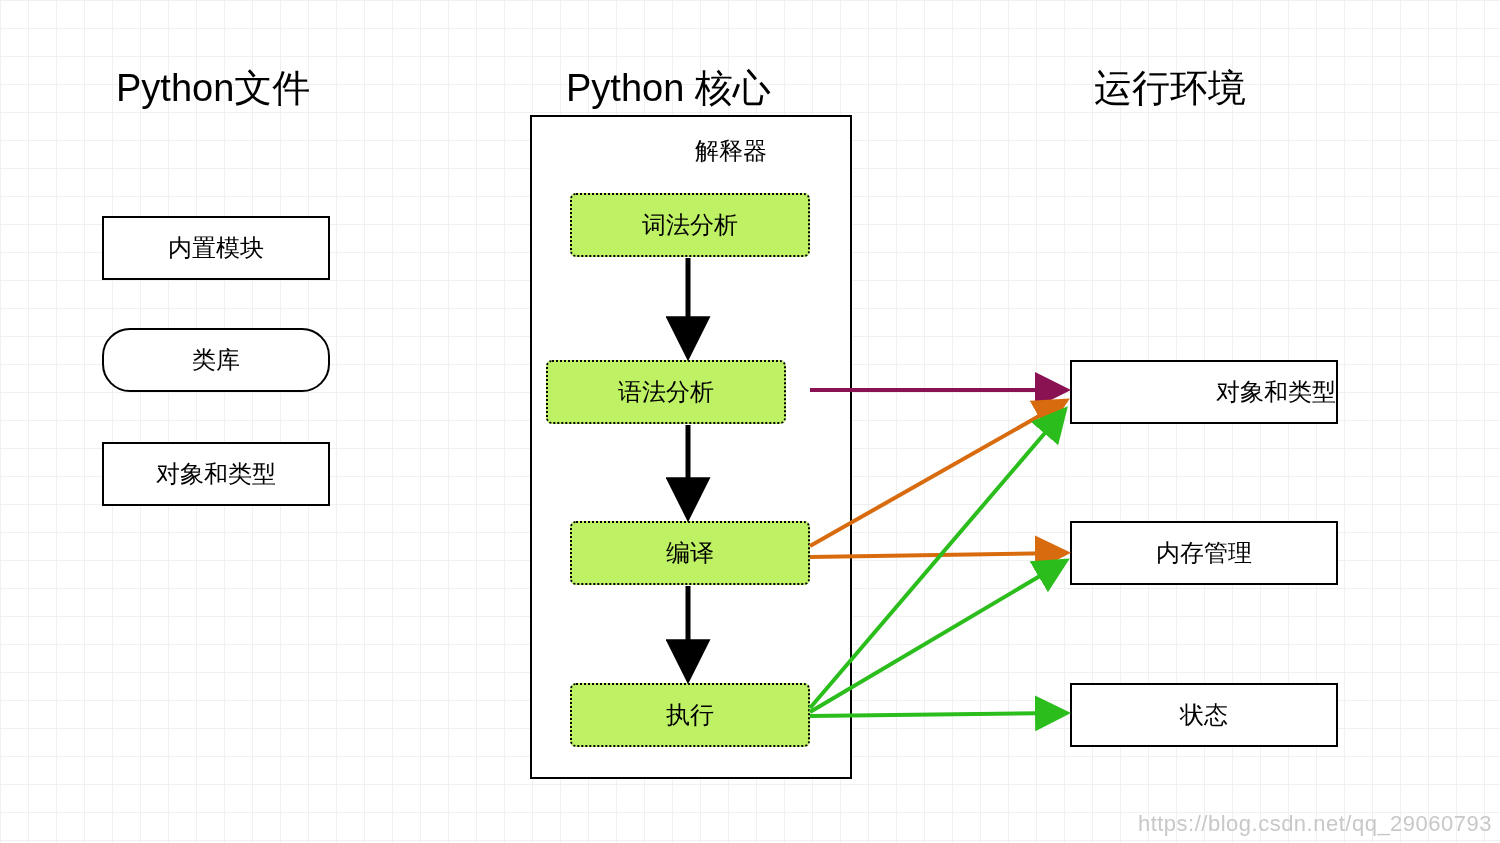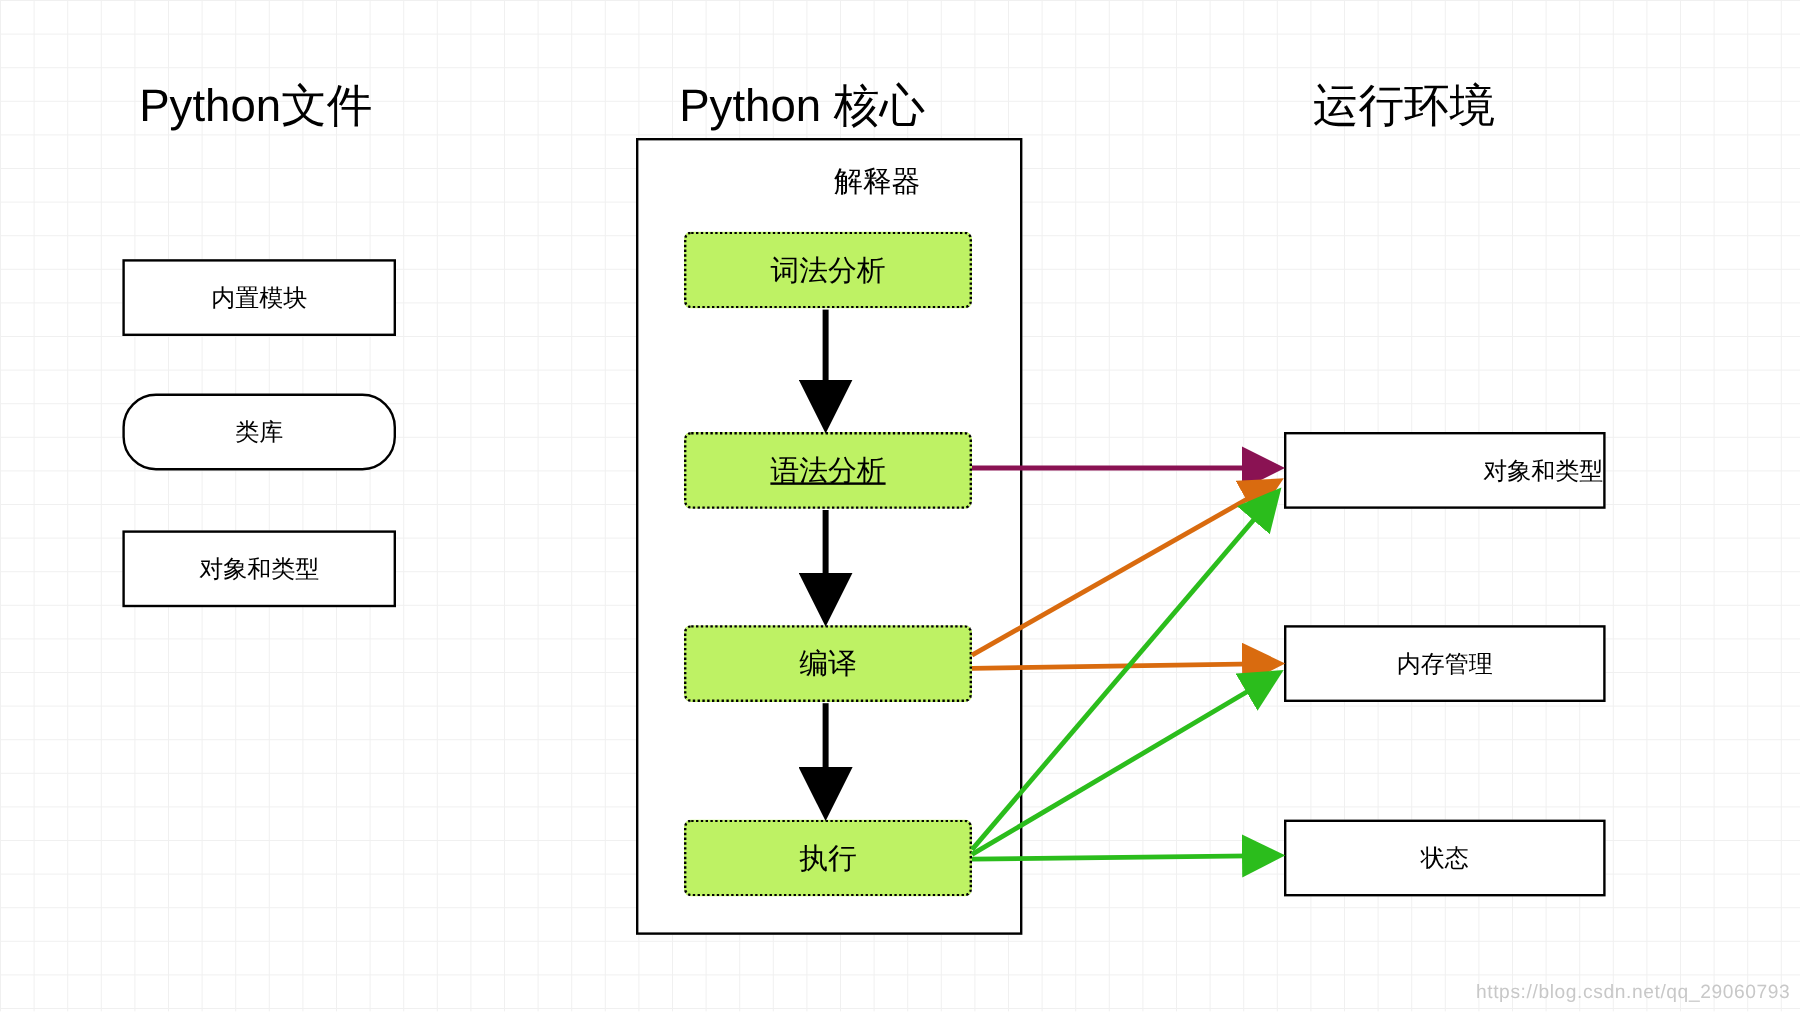--- a/index.html
+++ b/index.html
@@ -24,21 +24,21 @@
     position: absolute;
     font-size: 38px;
     font-weight: 400;
     color: #000;
     margin-top: 35px;
   }
   .solid-box {
     position: absolute;
     border: 2px solid #000;
     background: #fff;
-    font-size: 20px;
+    font-size: 24px;
     display: flex;
     align-items: center;
     justify-content: center;
   }
   .dotted-box {
     position: absolute;
     border: 2.5px dotted #000;
     background: #bef264;
     font-size: 24px;
     display: flex;
@@ -64,21 +64,21 @@
     inset: 0;
     width: 1500px;
     height: 843px;
     pointer-events: none;
   }
   .watermark {
     position: absolute;
     right: 8px;
     bottom: 6px;
     color: #c8c8c8;
-    font-size: 16px;
+    font-size: 22px;
     font-family: Arial, sans-serif;
     letter-spacing: 0.5px;
   }
 </style>
 </head>
 <body>
 
 <div class="grid-bg"></div>
 
 <div class="heading" style="left:116px; top:28px;">Python文件</div>
@@ -95,21 +95,21 @@
   <span>对象和类型</span>
 </div>
 
 <div class="interpreter-container" style="left:530px; top:115px; width:318px; height:660px;">
   <div class="interpreter-title">解释器</div>
 </div>
 
 <div class="dotted-box" style="left:570px; top:193px; width:236px; height:60px;">
   <span>词法分析</span>
 </div>
-<div class="dotted-box" style="left:570px; top:360px; width:236px; height:60px;text-decoration:underline;">
+<div class="dotted-box" style="left:546px; top:360px; width:236px; height:60px;">
   <span>语法分析</span>
 </div>
 <div class="dotted-box" style="left:570px; top:521px; width:236px; height:60px;">
   <span>编译</span>
 </div>
 <div class="dotted-box" style="left:570px; top:683px; width:236px; height:60px;">
   <span>执行</span>
 </div>
 
 <div class="solid-box" style="left:1070px; top:360px; width:264px; height:60px;justify-content:flex-end;">

